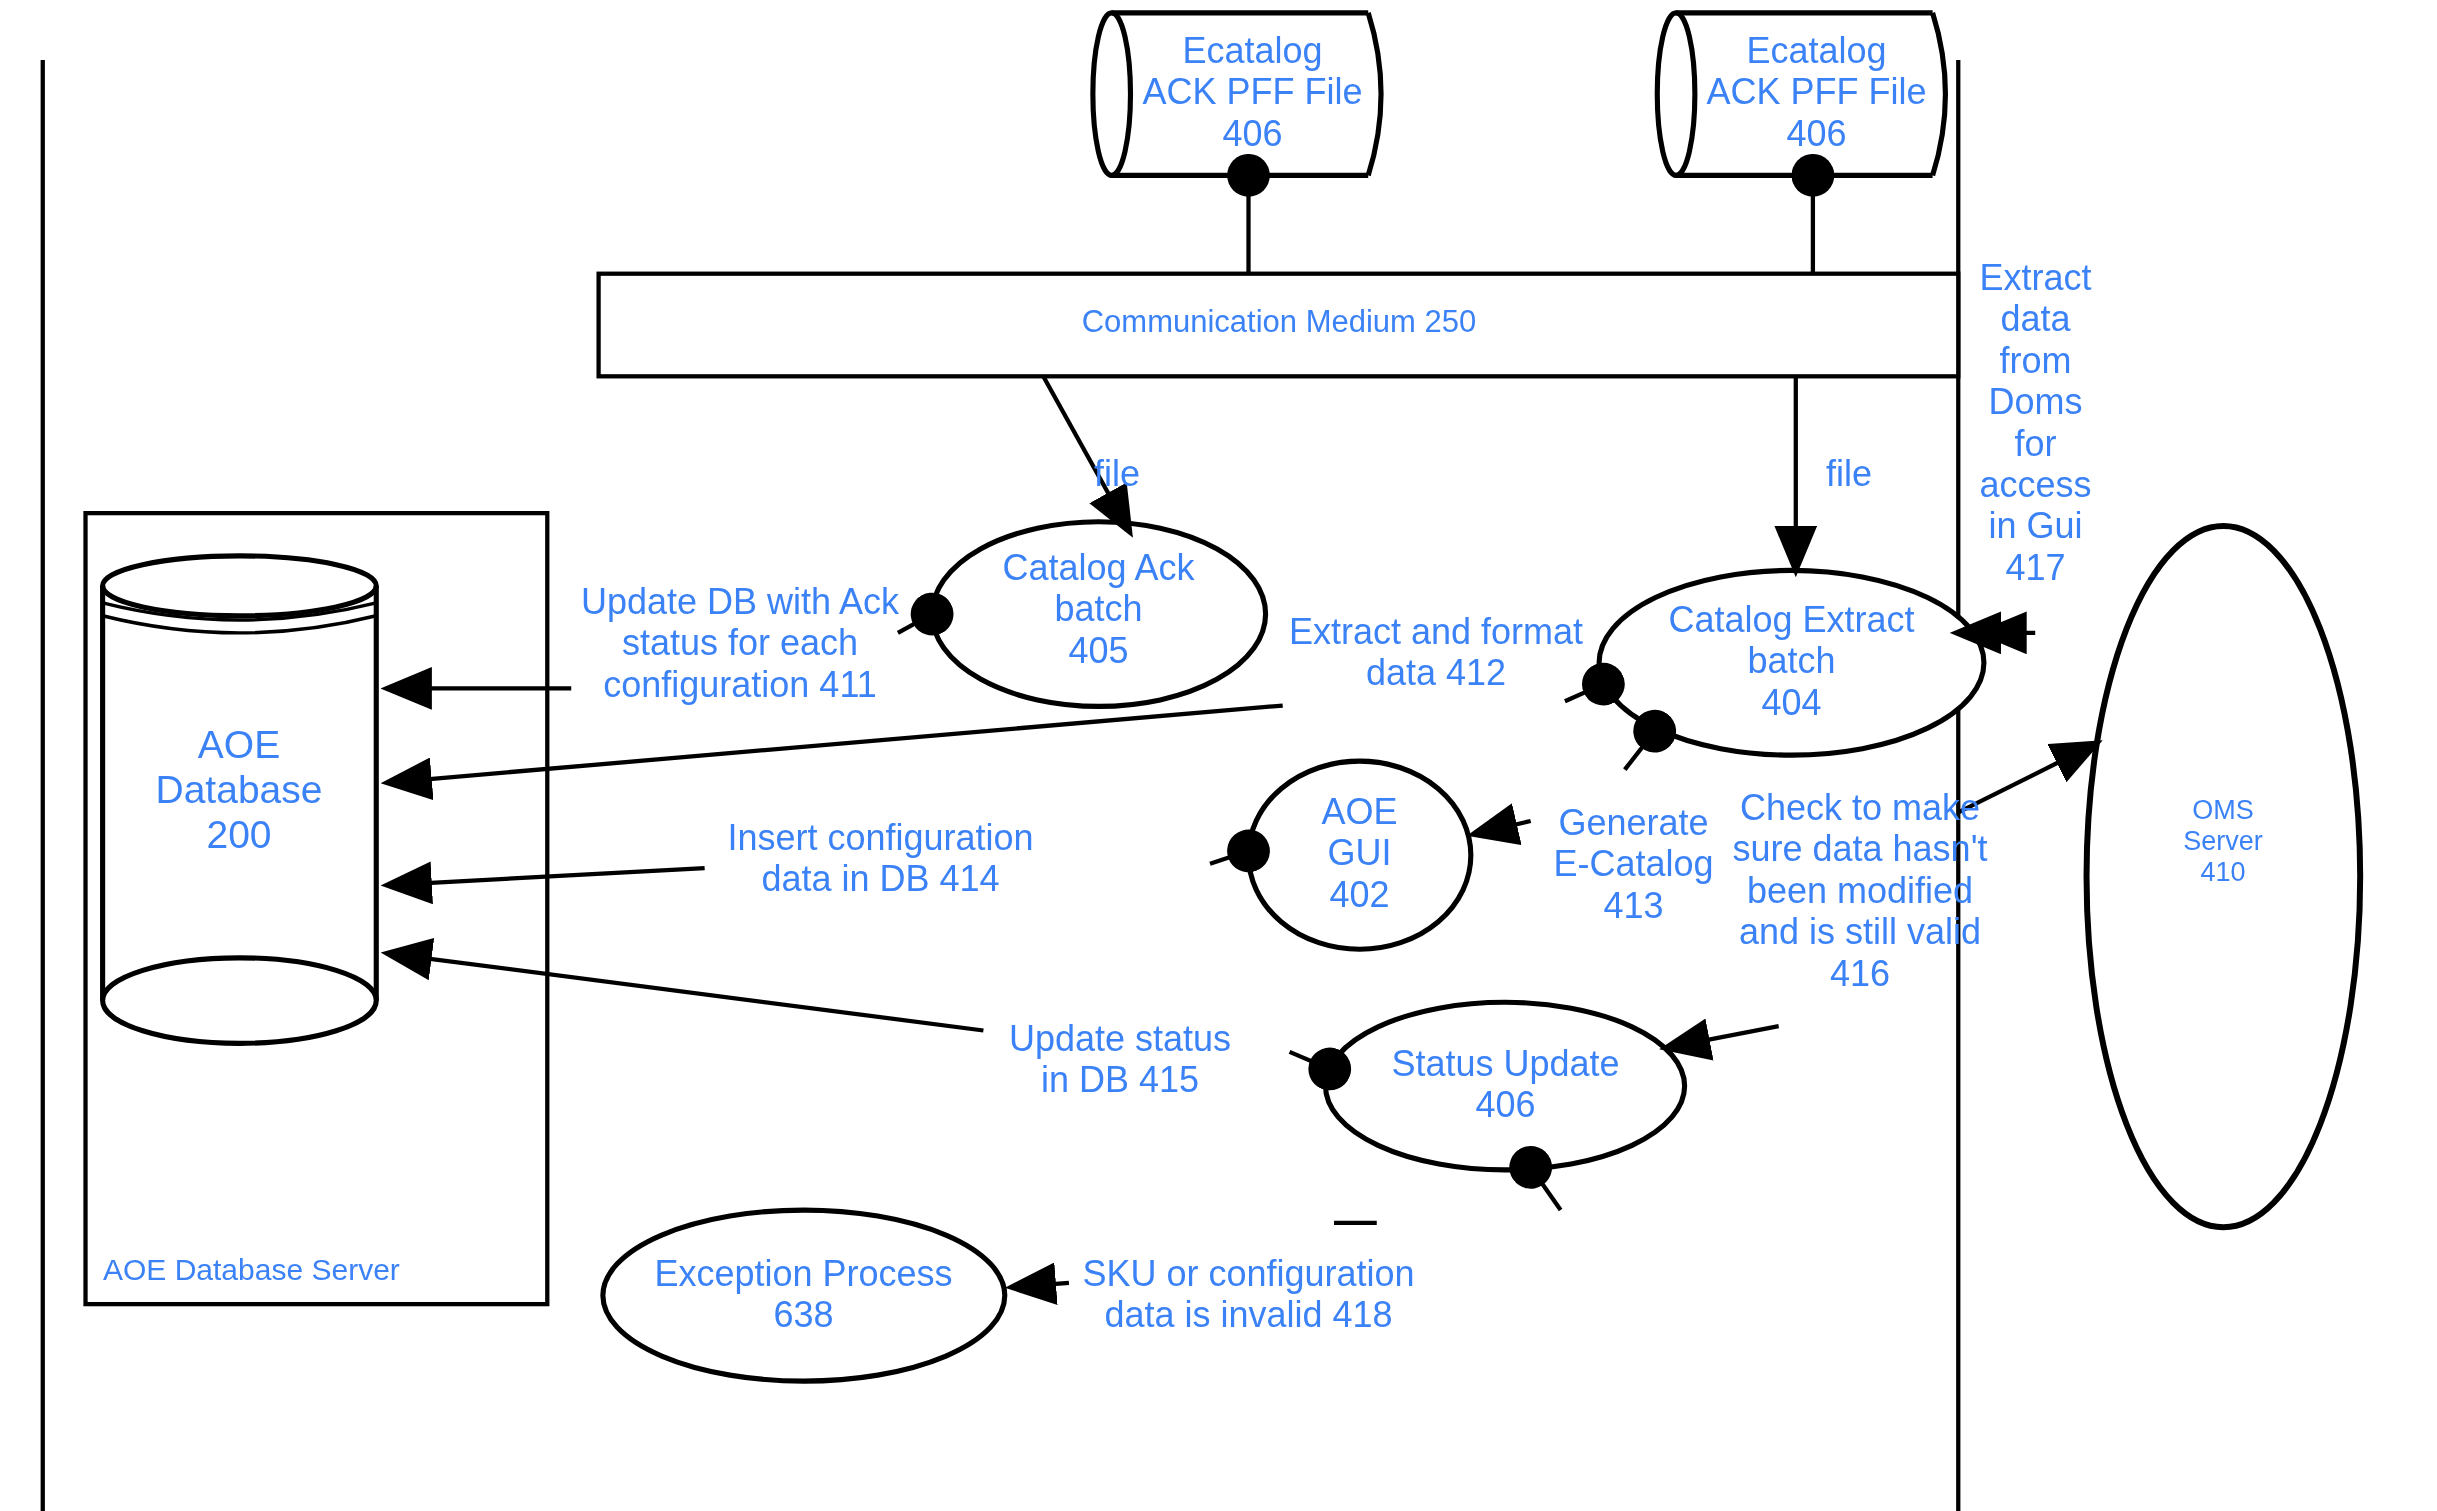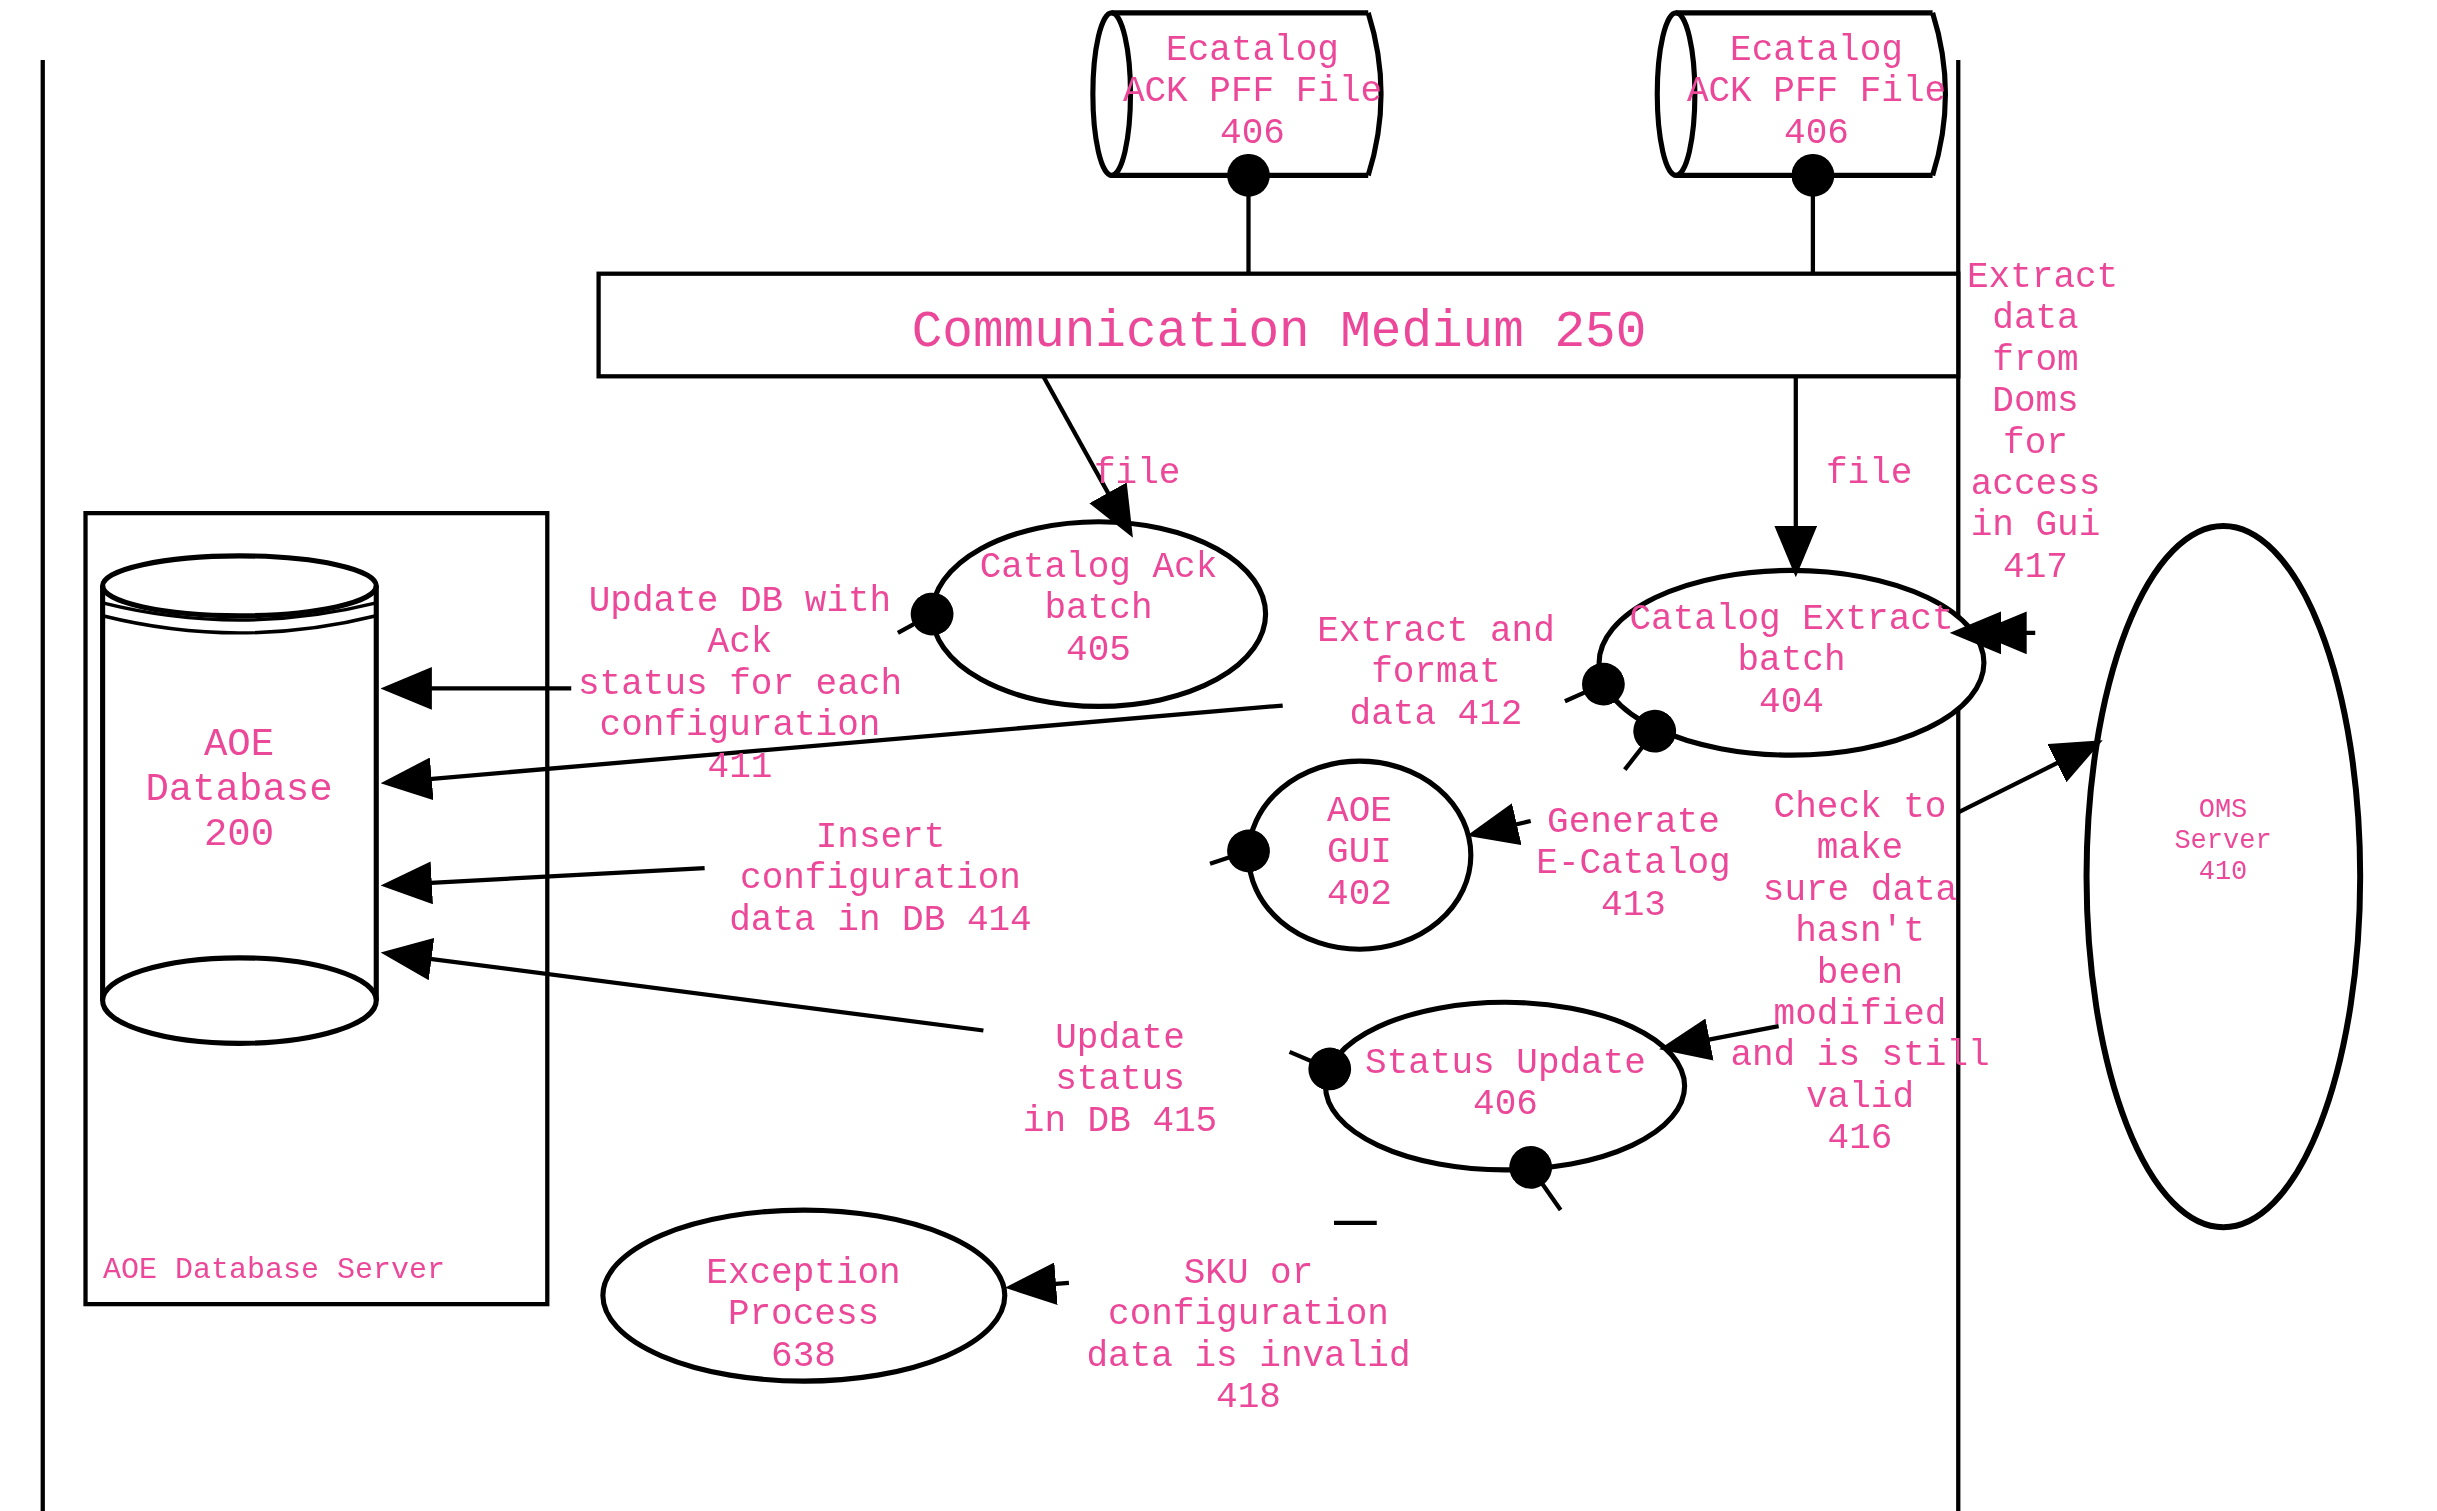--- a/index.html
+++ b/index.html
@@ -15,22 +15,21 @@
       top: 0;
       left: 0;
       width: 2438px;
       height: 1512px;
     }
     .label {
       position: absolute;
       font-size: 36px;
       text-align: center;
       line-height: 1.15;
-      color: #ec4899;
-      font-family: Liberation Mono, monospace;
+      color: #3b82f6;
     }
     .label-left { text-align: left; }
   </style>
 </head>
 <body>
 
 <svg viewBox="0 0 2851 1768">
   <defs>
     <marker id="arrowhead" markerWidth="12" markerHeight="10" refX="10" refY="5" orient="auto">
       <polygon points="0 0, 12 5, 0 10" fill="#000"></polygon>
@@ -120,21 +119,21 @@
   <span>ACK PFF File</span><br>
   <span>406</span>
 </div>
 
 <div class="label" style="left:1684px; top:30px; width:265px;">
   <span>Ecatalog</span><br>
   <span>ACK PFF File</span><br>
   <span>406</span>
 </div>
 
-<div class="label" style="left:599px; top:304px; width:1360px; font-size:51px;">
+<div class="label" style="left:599px; top:304px; width:1360px; font-size:31px;">
   <span>Communication Medium  250</span>
 </div>
 
 <div class="label" style="left:1094px; top:453px;">file</div>
 <div class="label" style="left:1826px; top:453px;">file</div>
 
 <div class="label" style="left:115px; top:723px; width:248px; font-size:39px;">
   <span>AOE</span><br>
   <span>Database</span><br>
   <span>200</span>

